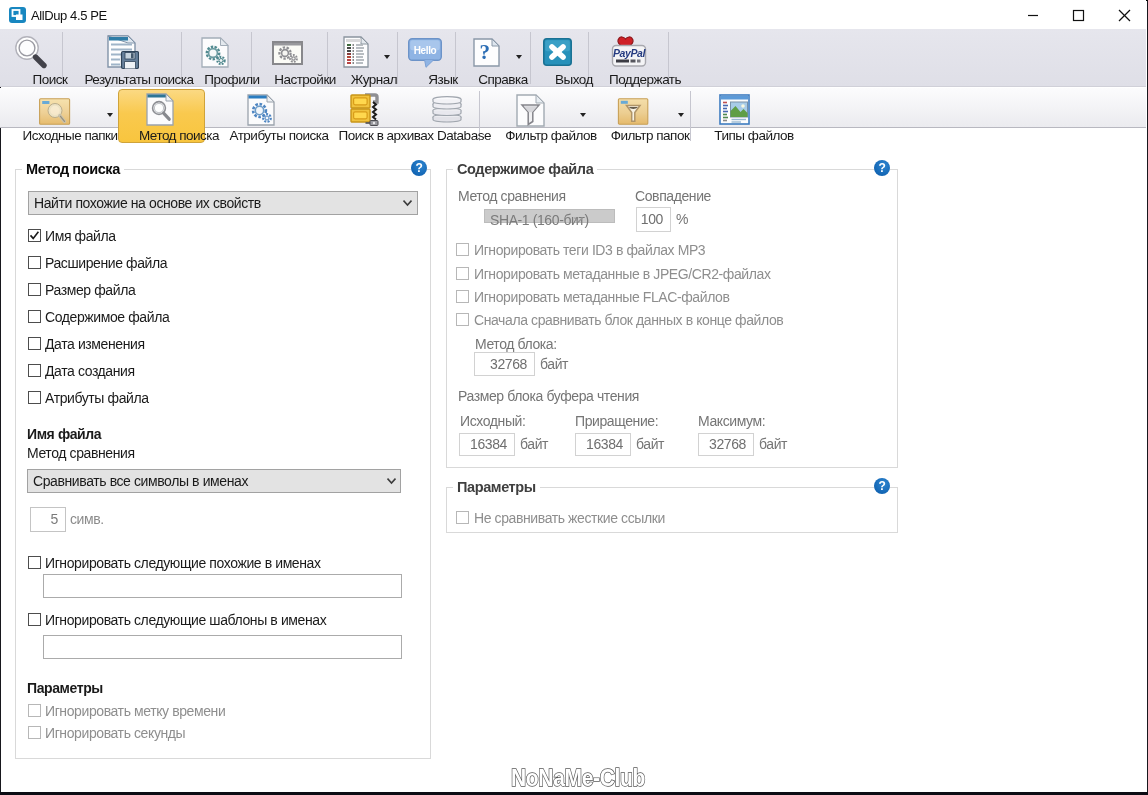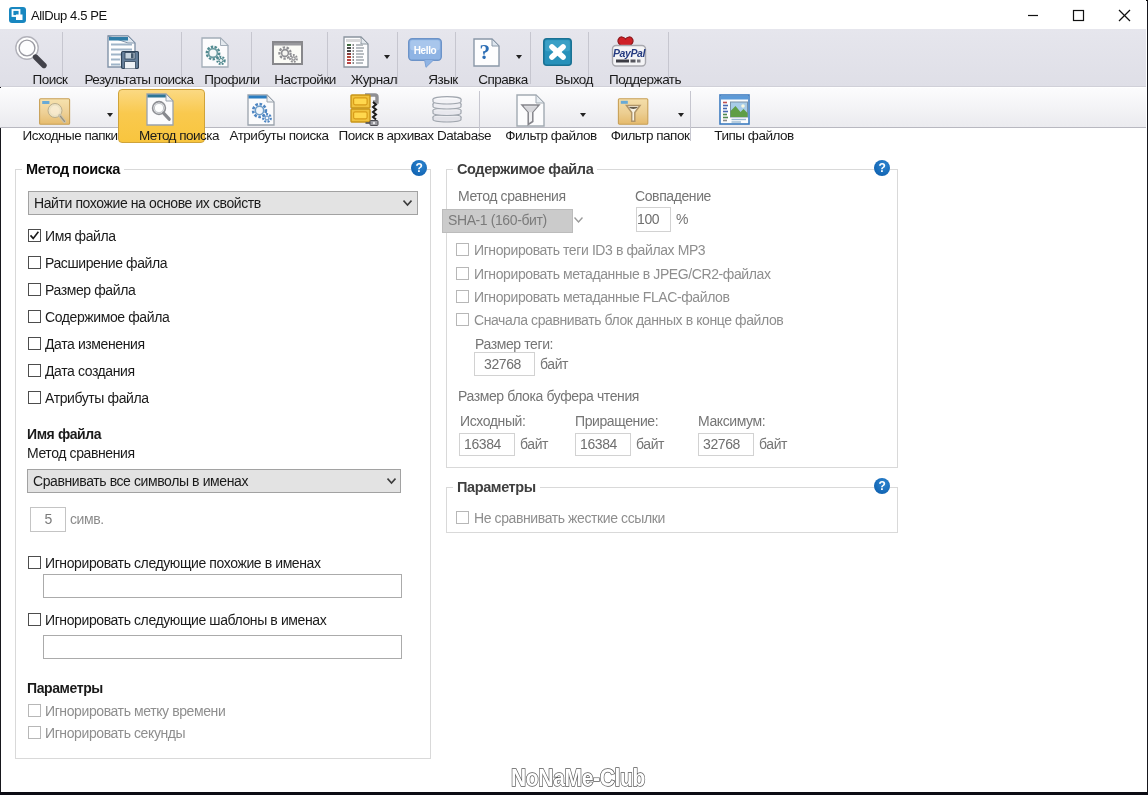--- a/index.html
+++ b/index.html
@@ -19,21 +19,21 @@
 .group { position:absolute; border:1px solid #d9d9d9; }
 .gtitle { position:absolute; background:#fff; font-weight:bold; font-size:14.5px; padding:0 4px; white-space:nowrap; }
 .helpq { position:absolute; width:16px; height:16px; border-radius:50%; background:radial-gradient(circle at 60% 35%, #2e86d0 0%, #1265b4 70%, #0d569e 100%); color:#fff; font-size:12px; font-weight:bold; text-align:center; line-height:16px; }
 .cb { position:absolute; width:13px; height:13px; background:#fff; border:1px solid #4d4d4d; }
 .cb.dis { border:1px solid #b7b7b7; }
 .cblabel { position:absolute; font-size:14px; color:#1a1a1a; white-space:nowrap; }
 .cblabel.dis { color:#8e8e8e; }
 .combo { position:absolute; background:#e3e3e3; border:1px solid #a2a2a2; font-size:14px; color:#1a1a1a; line-height:22px; padding-left:5px; white-space:nowrap; }
 .combo.dis { background:#cbcbcb; border:1px solid #bcbcbc; color:#7b7b7b; }
 .chev { position:absolute; width:9px; height:9px; }
-.inp { position:absolute; background:#fff; border:1px solid #c9c9c9; font-size:14px; color:#7a7a7a; text-align:right; padding-right:13px; }
+.inp { position:absolute; background:#fff; border:1px solid #c9c9c9; font-size:14px; color:#7a7a7a; text-align:right; padding-right:7px; }
 .glabel { position:absolute; font-size:14px; color:#757575; white-space:nowrap; }
 .blabel { position:absolute; font-size:14px; font-weight:bold; color:#1a1a1a; white-space:nowrap; }
 </style>
 </head>
 <body>
 <div id="win"></div>
 <div id="titlebar">
   <svg class="abs" style="left:9px;top:7px" width="17" height="16" viewBox="0 0 17 16">
     <rect x="0" y="0" width="17" height="16" rx="3" fill="#1887c0"></rect>
     <rect x="3.5" y="3" width="7" height="6" fill="none" stroke="#fff" stroke-width="1.8"></rect>
@@ -323,37 +323,37 @@
 <div class="cblabel dis" style="left:45px;top:703px">Игнорировать метку времени</div>
 <div class="cb dis" style="left:28px;top:726px"></div>
 <div class="cblabel dis" style="left:45px;top:725px">Игнорировать секунды</div>
 
 <div class="group" style="left:446px;top:169px;width:452px;height:299px"></div>
 <div class="gtitle" style="left:453px;top:161px;color:#3f3f3f">Содержимое файла</div>
 <div class="helpq" style="left:874px;top:160px">?</div>
 
 <div class="glabel" style="left:458px;top:188px">Метод сравнения</div>
 <div class="glabel" style="left:635px;top:188px">Совпадение</div>
-<div class="combo dis" style="left:442px;top:209px;width:131px;height:24px;line-height:20px">SHA-1 (160-бит)</div>
+<div class="combo dis" style="left:484px;top:209px;width:131px;height:14px;line-height:20px">SHA-1 (160-бит)</div>
 <svg class="chev" style="left:574px;top:216px" viewBox="0 0 9 9">
     <polyline points="0.5,1.5 4.5,6 8.5,1.5" fill="none" stroke="#9a9a9a" stroke-width="1.4"></polyline>
   </svg>
 <div class="inp" style="left:636px;top:207px;width:35px;height:25px;line-height:23px;border-color:#d2d2d2;color:#6f6f6f">100</div>
 <div class="glabel" style="left:676px;top:211px">%</div>
 
 <div class="cb dis" style="left:456px;top:243px"></div>
 <div class="cblabel dis" style="left:474px;top:242px">Игнорировать теги ID3 в файлах MP3</div>
 <div class="cb dis" style="left:456px;top:267px"></div>
 <div class="cblabel dis" style="left:474px;top:266px">Игнорировать метаданные в JPEG/CR2-файлах</div>
 <div class="cb dis" style="left:456px;top:290px"></div>
 <div class="cblabel dis" style="left:474px;top:289px">Игнорировать метаданные FLAC-файлов</div>
 <div class="cb dis" style="left:456px;top:313px"></div>
 <div class="cblabel dis" style="left:474px;top:312px">Сначала сравнивать блок данных в конце файлов</div>
 
-<div class="glabel" style="left:475px;top:336px">Размер теги:</div>
+<div class="glabel" style="left:475px;top:336px">Метод блока:</div>
 <div class="inp" style="left:474px;top:352px;width:61px;height:24px;line-height:22px;border-color:#d2d2d2;color:#6f6f6f">32768</div>
 <div class="glabel" style="left:540px;top:356px">байт</div>
 
 <div class="glabel" style="left:458px;top:388px">Размер блока буфера чтения</div>
 <div class="glabel" style="left:460px;top:413px">Исходный:</div>
 <div class="glabel" style="left:575px;top:413px">Приращение:</div>
 <div class="glabel" style="left:698px;top:413px">Максимум:</div>
 <div class="inp" style="left:459px;top:433px;width:56px;height:23px;line-height:21px;border-color:#d2d2d2;color:#6f6f6f">16384</div>
 <div class="glabel" style="left:520px;top:436px">байт</div>
 <div class="inp" style="left:575px;top:433px;width:56px;height:23px;line-height:21px;border-color:#d2d2d2;color:#6f6f6f">16384</div>

